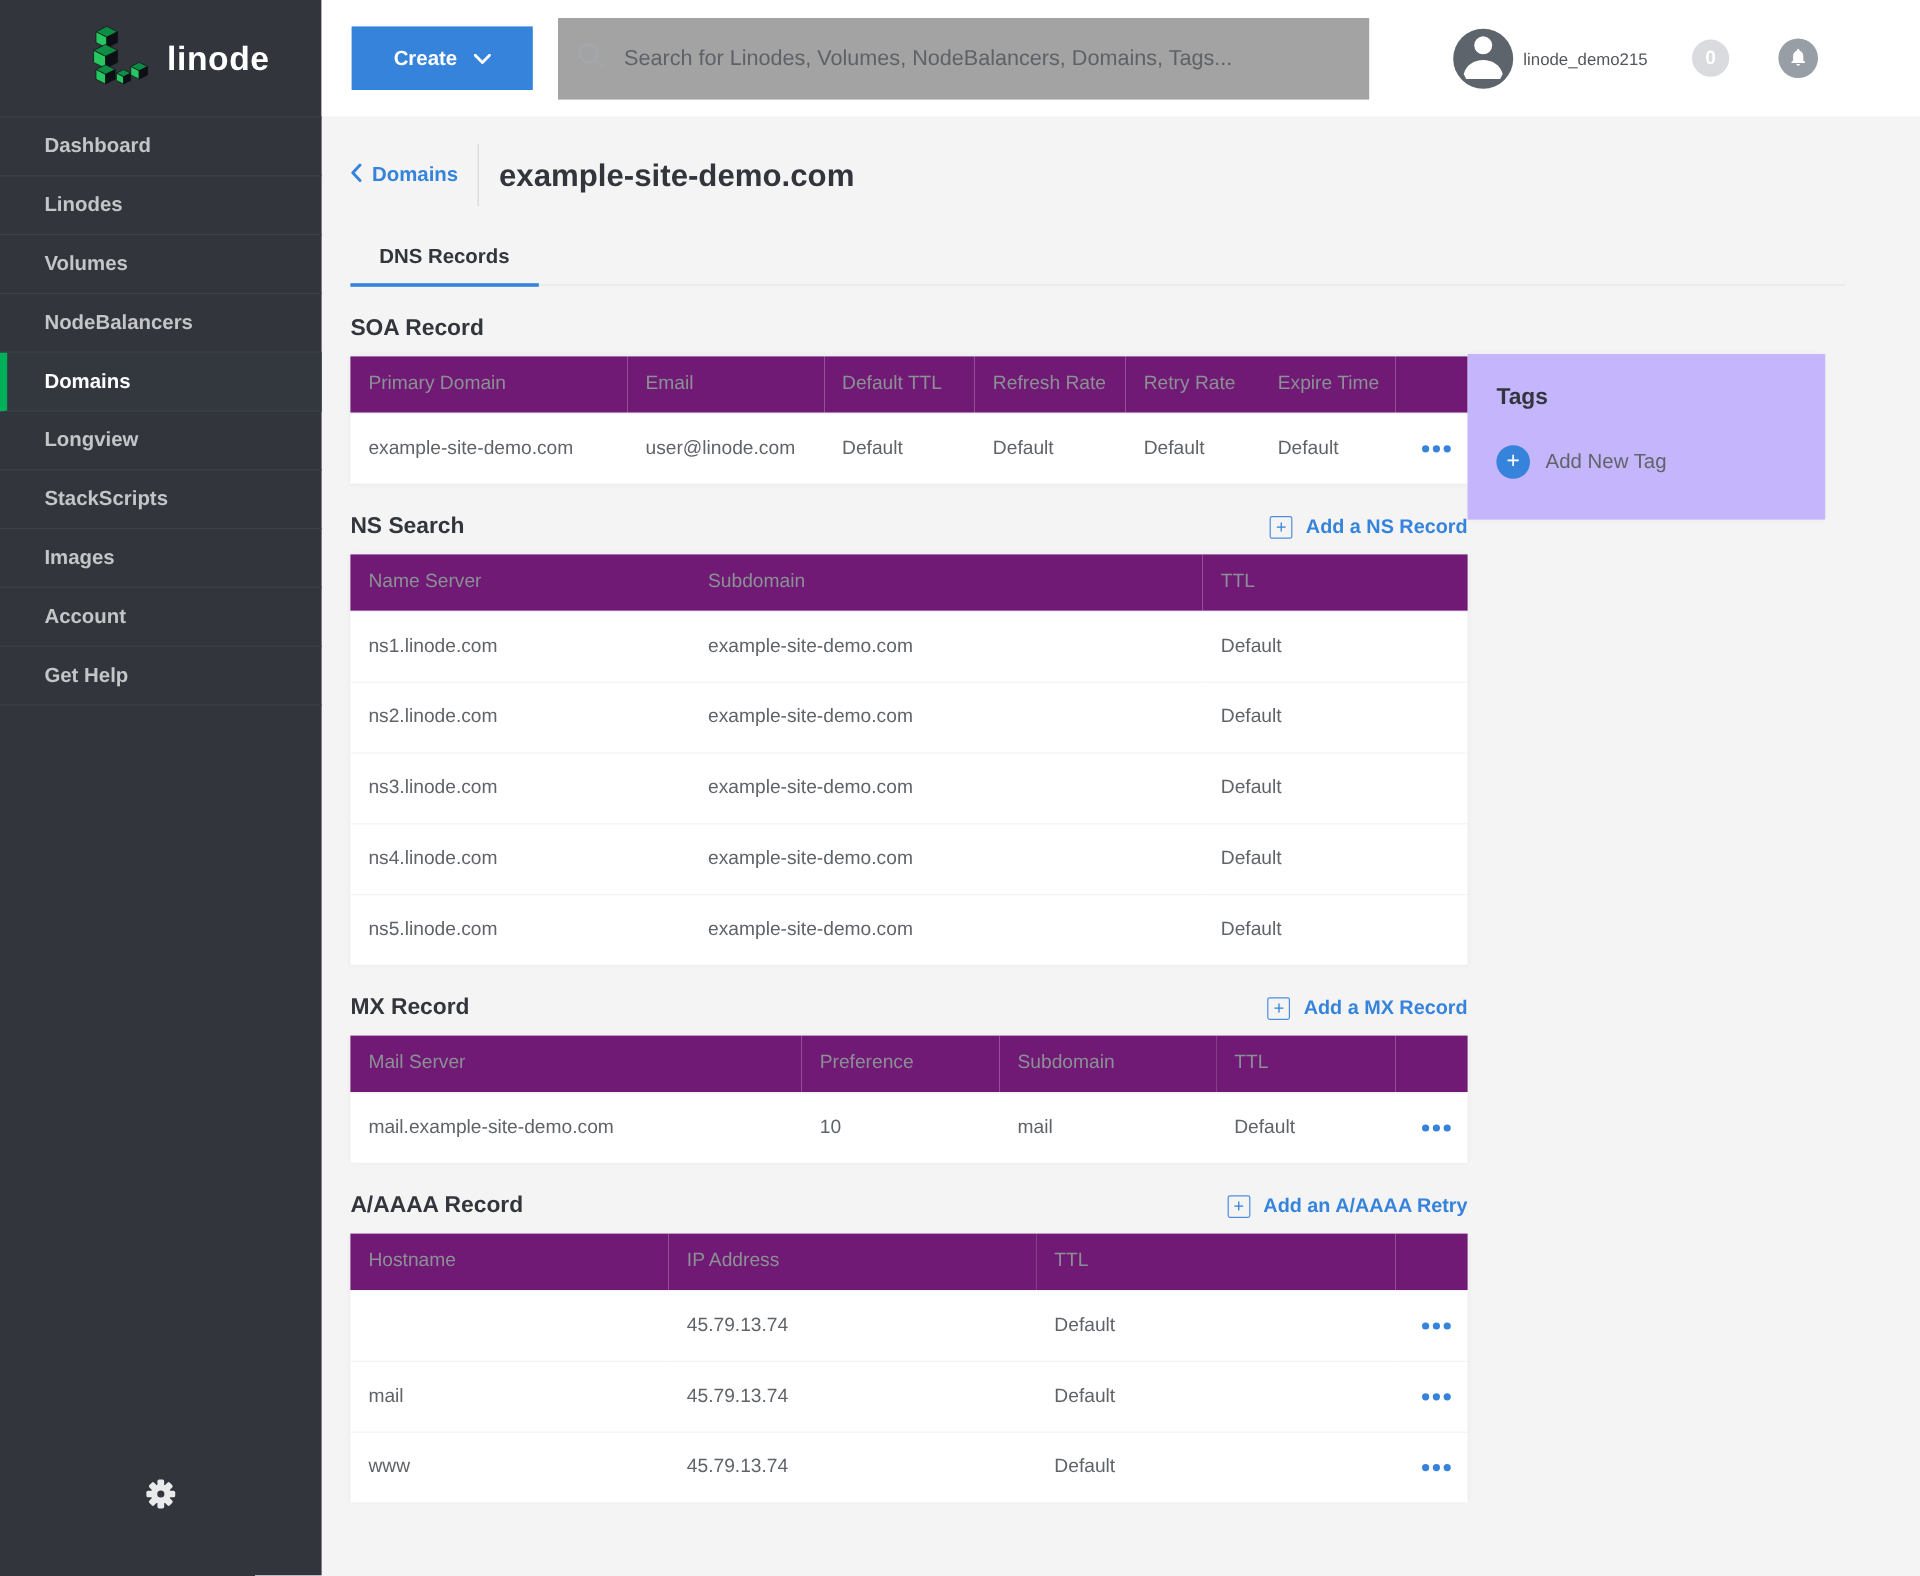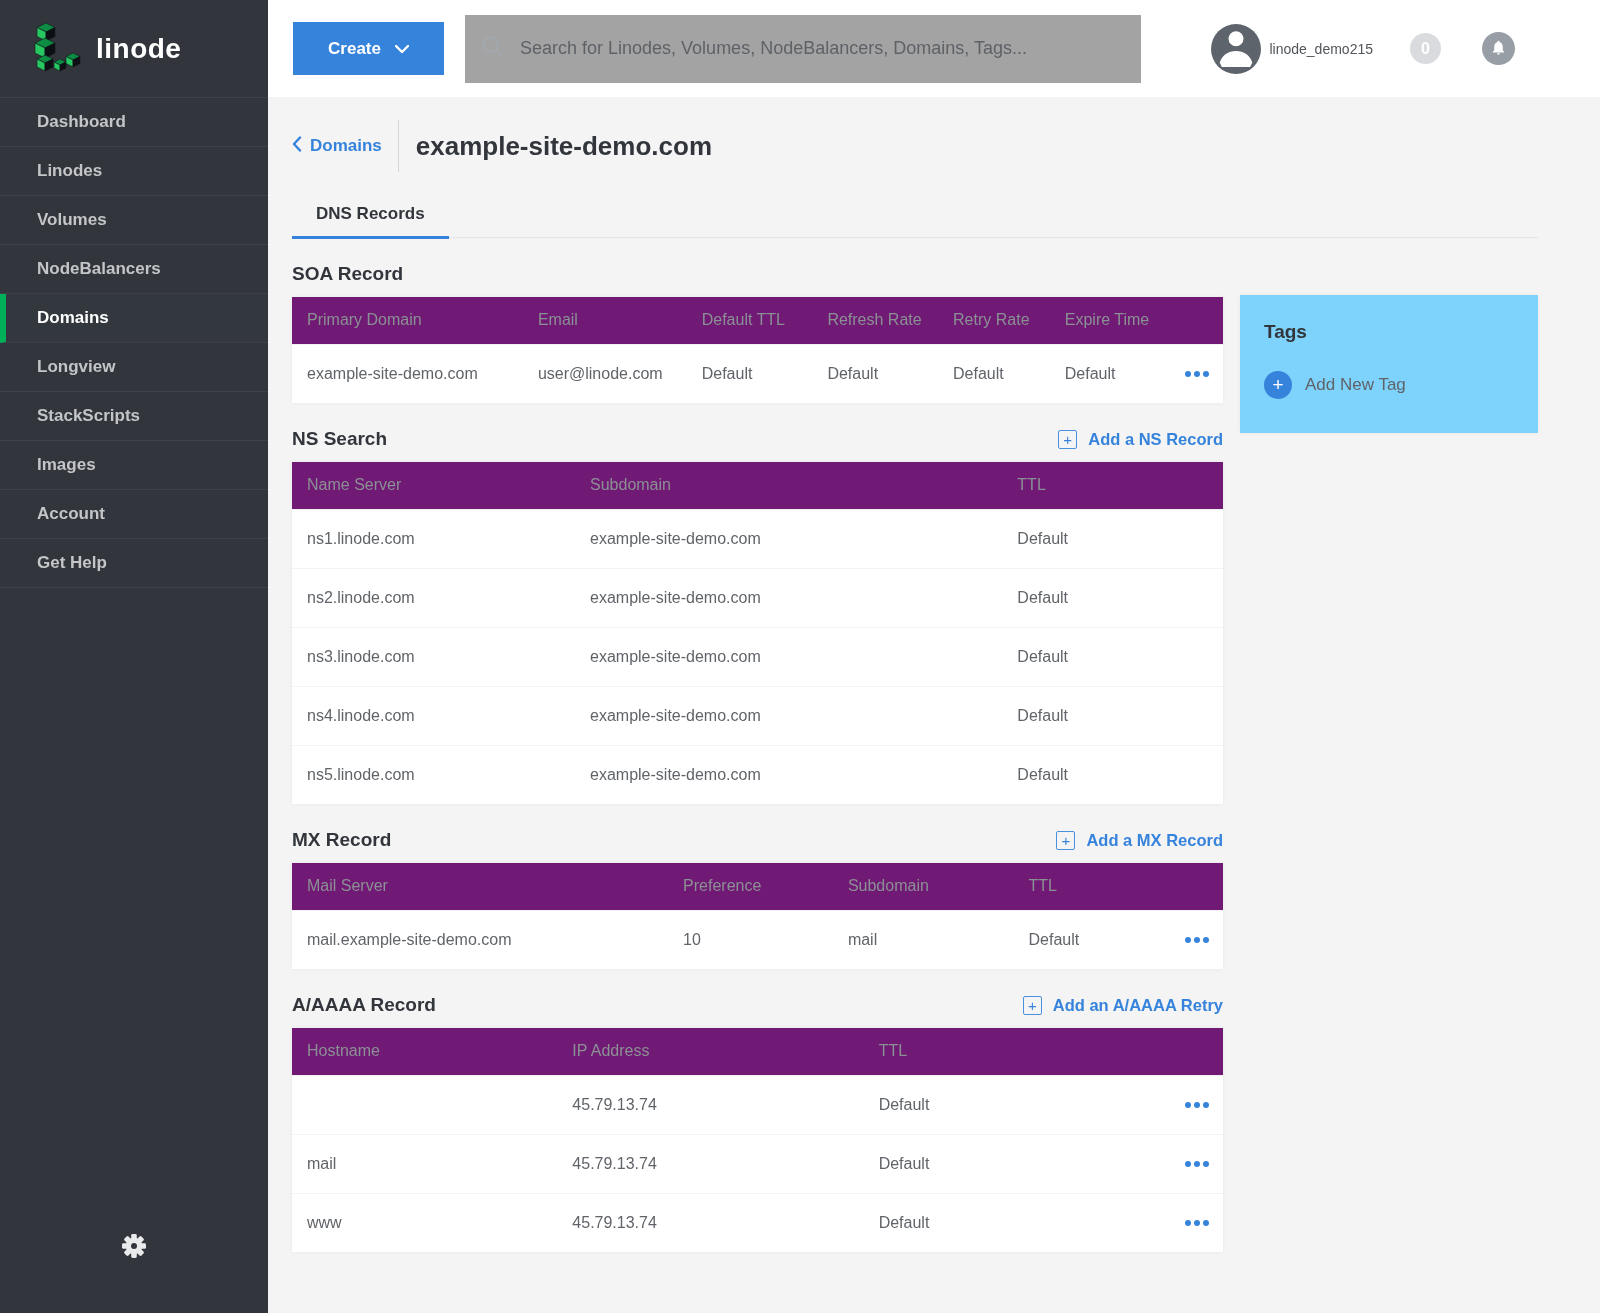--- a/index.html
+++ b/index.html
@@ -2,21 +2,21 @@
 <html><head>
 <meta charset="utf-8">
 <style>
   * { margin:0; padding:0; box-sizing:border-box; }
   html,body { width:1600px; height:1313px; overflow:hidden; }
   body { font-family:"Liberation Sans","DejaVu Sans",sans-serif; background:#f4f4f4; }
   .app { display:flex; width:1600px; height:1313px; }
 
   
   .sidebar { width:268px; flex:none; background:#32363c; display:flex; flex-direction:column; }
-  .brand { height:97px; display:flex; align-items:center; padding-left:30px; gap:14px; cursor:pointer; }
+  .brand { height:97px; display:flex; align-items:center; padding-left:30px; gap:14px; cursor:pointer;justify-content:center; }
   .brand-word { color:#fff; font-size:28px; font-weight:700; letter-spacing:.5px; }
   .side-nav { border-top:1px solid #3d4147; }
   .side-item { height:49px; display:flex; align-items:center; padding-left:37px; color:#c3c5c7;
                font-size:17px; font-weight:600; border-bottom:1px solid #3d4147; cursor:pointer; }
   .side-item.active { color:#fff; border-left:6px solid #00b159; padding-left:31px; background:#33383e; }
   .side-gear { margin-top:auto; margin-bottom:48px; display:flex; justify-content:center; cursor:pointer; }
 
   
   .main { flex:1; display:flex; flex-direction:column; }
 
@@ -49,21 +49,21 @@
                font-weight:700; cursor:pointer; }
   .crumb-divider { width:1px; height:52px; background:#d6d8da; margin:0 17px 0 16px; }
   .page-title { font-size:26px; font-weight:600; color:#32363c; }
 
   
   .tabs { margin-top:15px; display:flex; border-bottom:1px solid #e3e5e8; }
   .tab { padding:15px 24px 12px; font-size:17px; font-weight:600; color:#32363c; cursor:pointer; }
   .tab.active { border-bottom:3px solid #3683dc; margin-bottom:-2px; }
 
   
-  .columns { display:flex; gap:17px; }
+  .columns { display:flex; }
   .records-col { width:931px; flex:none; }
   .right-col { width:298px; flex:none; margin-top:57px; }
 
   
   .section-head { display:flex; justify-content:space-between; align-items:center; margin:25px 0 12px; }
   .section-head h2 { font-size:19px; font-weight:700; color:#32363c; }
   .add-link { display:flex; align-items:center; gap:11px; color:#3683dc; font-size:16.5px;
               font-weight:700; cursor:pointer; text-decoration:none; }
   .plus-square { width:19px; height:19px; border:1px solid #4b8fdf; border-radius:2px; color:#3683dc;
                  font-size:15px; font-weight:400; display:flex; align-items:center; justify-content:center; }
@@ -79,21 +79,21 @@
   .dots i { width:6px; height:6px; border-radius:50%; background:#3683dc; display:inline-block; margin-left:3px; }
 
   
   .tbl-soa .c0{width:24.8%}.tbl-soa .c1{width:17.6%}.tbl-soa .c2{width:13.5%}
   .tbl-soa .c3{width:13.5%}.tbl-soa .c4{width:12%}
   .tbl-ns  .c0{width:30.4%}.tbl-ns .c1{width:45.9%}
   .tbl-mx  .c0{width:40.4%}.tbl-mx .c1{width:17.7%}.tbl-mx .c2{width:19.4%}
   .tbl-a   .c0{width:28.5%}.tbl-a  .c1{width:32.9%}
 
   
-  .tags-card { background:#7dd3fc; box-shadow:0 0 4px rgba(0,0,0,.05); padding:26px 24px 34px; }
+  .tags-card { background:#c4b5fd; box-shadow:0 0 4px rgba(0,0,0,.05); padding:26px 24px 34px; }
   .tags-card h3 { font-size:19px; font-weight:700; color:#32363c; }
   .add-tag { margin-top:28px; display:flex; align-items:center; gap:13px; color:#606469;
              font-size:17px; cursor:pointer; background:none; border:none; font-family:inherit; }
   .plus-circle { width:28px; height:28px; border-radius:50%; background:#3683dc; color:#fff;
                  font-size:19px; display:flex; align-items:center; justify-content:center; flex:none; }
 </style>
 </head>
 <body>
 
 <div class="app">

